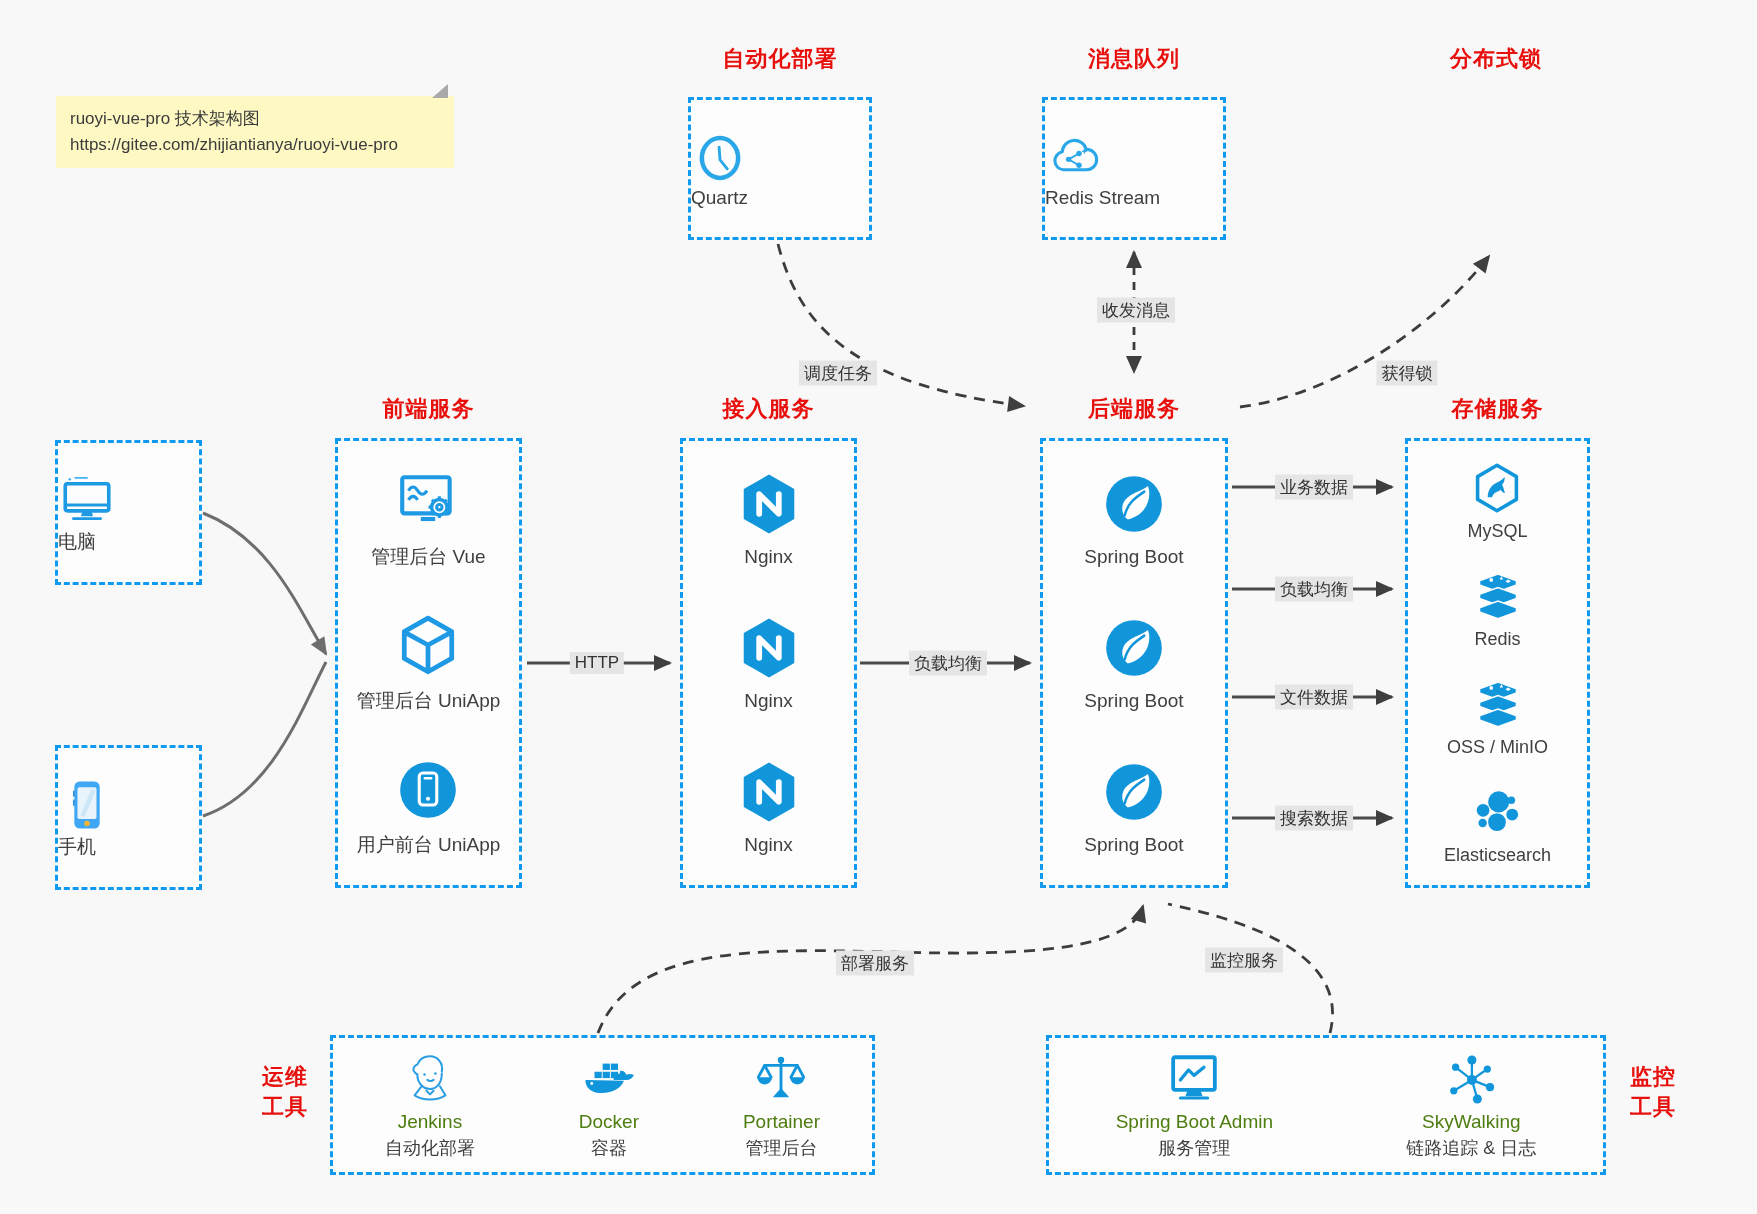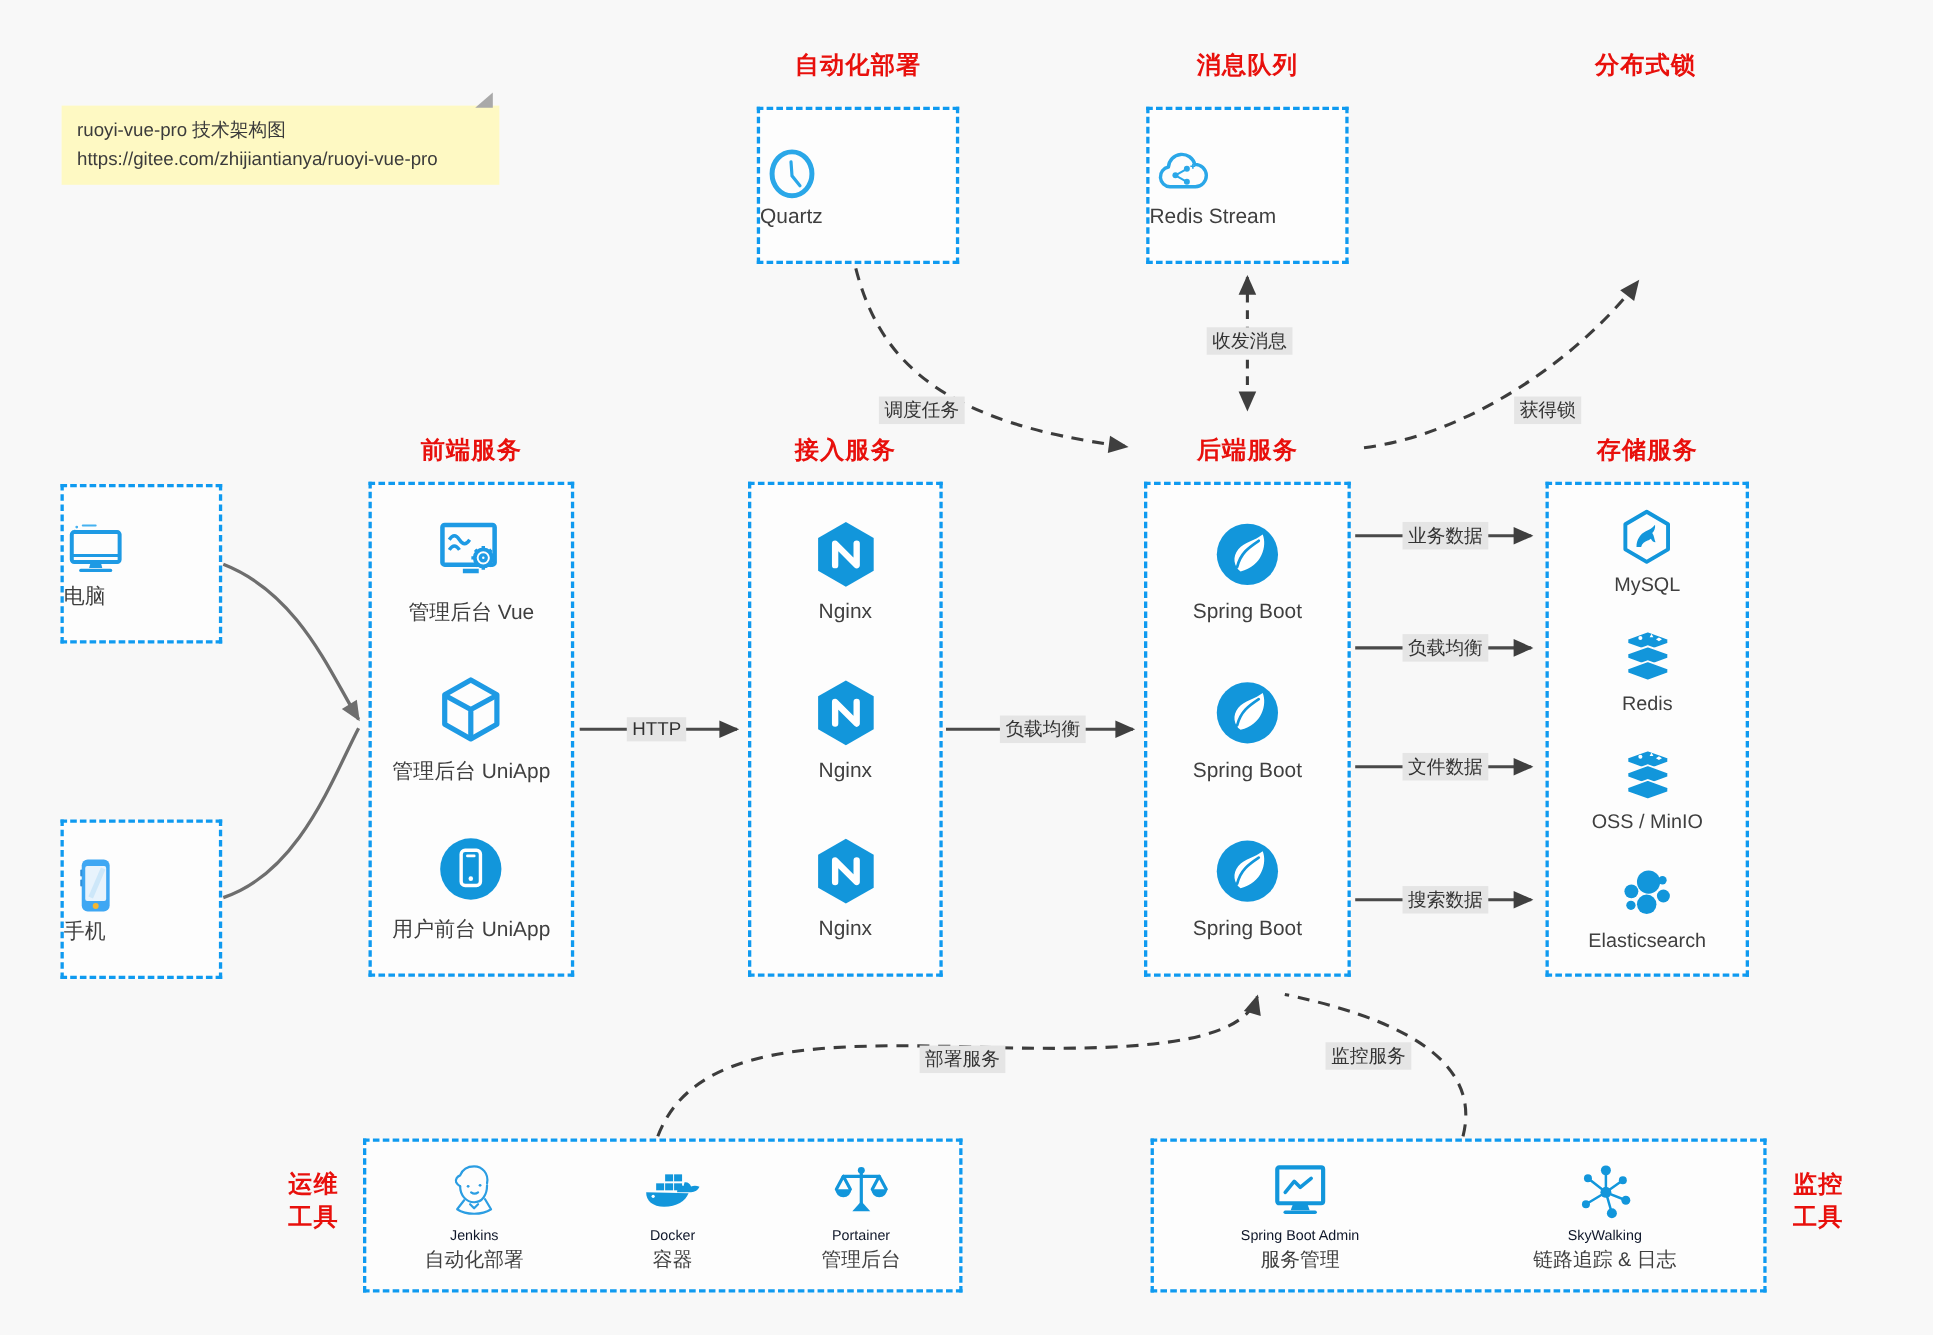--- a/index.html
+++ b/index.html
@@ -24,21 +24,21 @@
   .node{display:flex;flex-direction:column;align-items:center;gap:9px;}
   .node .icon svg{width:66px;height:66px;display:block;}
   .single .icon svg{width:58px;height:58px;display:block;}
   .node-label{font-size:19px;color:#3f3f3f;white-space:nowrap;}
   .storage .icon svg{width:54px;height:54px;}
   .storage .node{gap:6px;}
   .storage .node-label{font-size:18px;}
 
   .tool{display:flex;flex-direction:column;align-items:center;gap:3px;}
   .tool .icon svg{width:58px;height:58px;display:block;}
-  .tool-name{font-size:13px;color:#0f172a;white-space:nowrap;}
+  .tool-name{font-size:19px;color:#4d7c0f;white-space:nowrap;}
   .tool-desc{font-size:18px;color:#3f3f3f;white-space:nowrap;}
 
   .edge-label{position:absolute;transform:translate(-50%,-50%);background:#e5e5e5;
               padding:1px 5px;font-size:17px;color:#333;white-space:nowrap;}
 
   .connectors{position:absolute;left:0;top:0;pointer-events:none;}
 </style>
 </head>
 <body>
 

